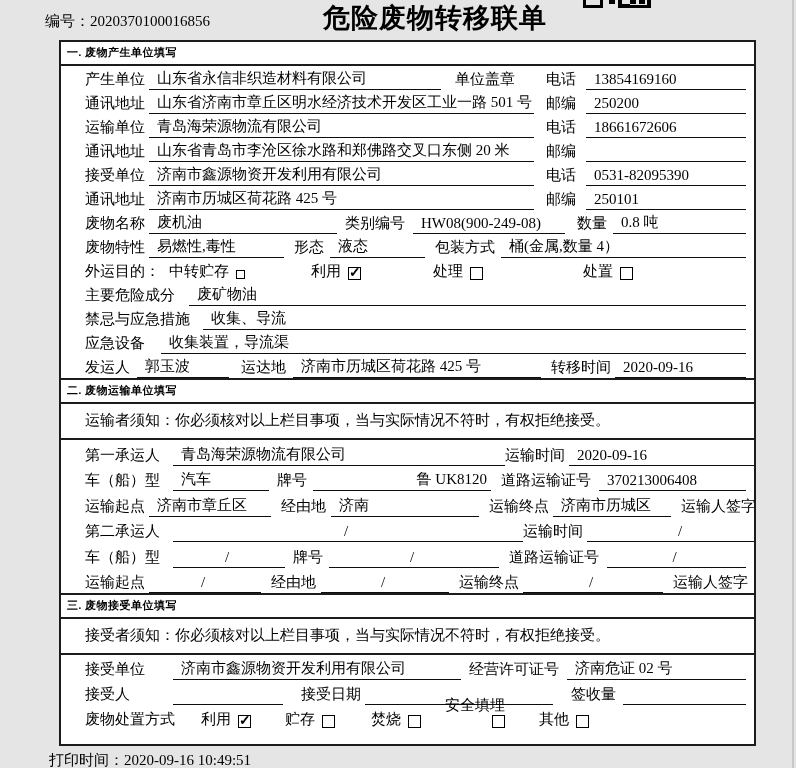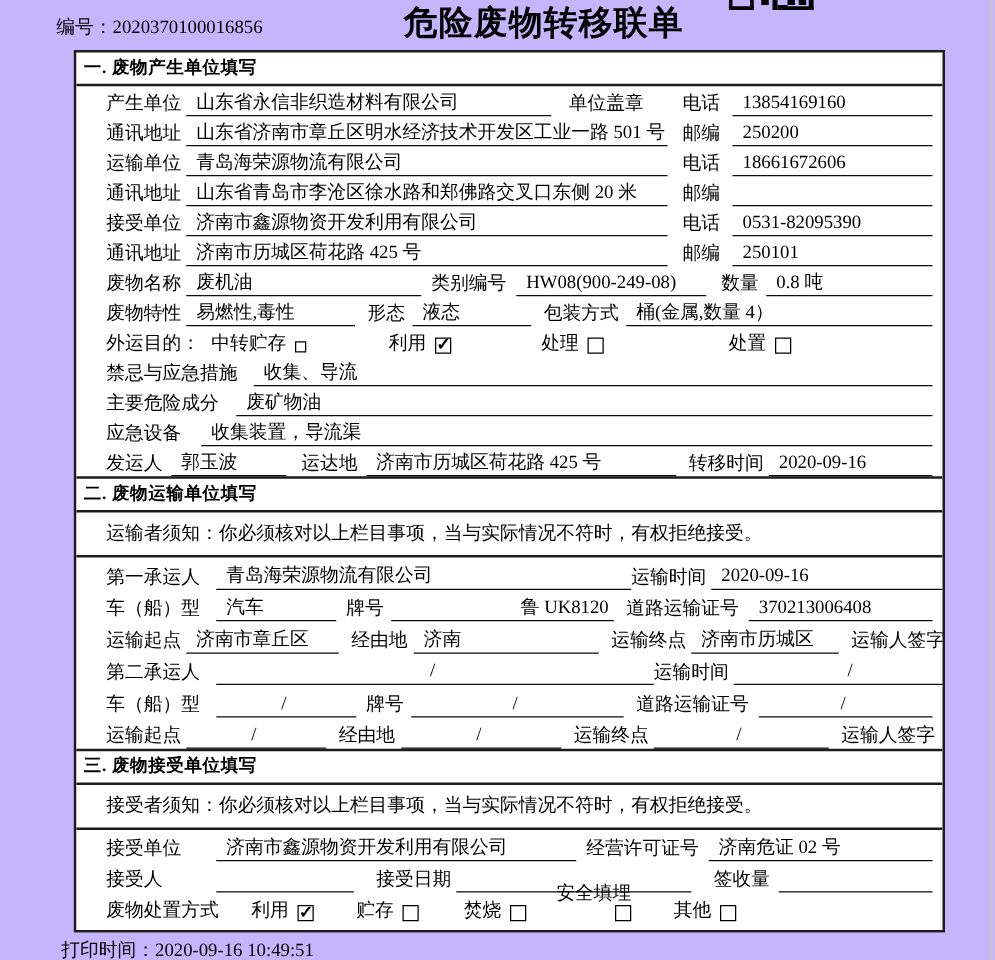--- a/index.html
+++ b/index.html
@@ -1,27 +1,27 @@
 <!DOCTYPE html>
 <html><head>
 <meta charset="utf-8">
 <style>
   * { margin:0; padding:0; box-sizing:border-box; }
   html,body { background:#fff; }
   body { font-family:"Liberation Serif","DejaVu Serif",serif; color:#000; }
-  #page { position:relative; width:796px; height:768px; background:#c4b5fd; overflow:hidden; }
+  #page { position:relative; width:796px; height:768px; background:#e5e5e5; overflow:hidden; }
 
   
   .doc-number { position:absolute; left:45px; top:12px; font-size:15px; white-space:nowrap; }
   .doc-title { position:absolute; left:435px; top:0px; transform:translateX(-50%); font-size:27px; font-weight:bold; letter-spacing:1px; white-space:nowrap; }
   .qr-frag { position:absolute; left:583px; top:0; width:68px; height:8px; }
 
   
   #form-table { position:absolute; left:59px; top:40px; width:697px; height:706px; border:2px solid #1c1c1c; overflow:hidden; background:#fff; }
-  .section-header { border-top:2px solid #1c1c1c; border-bottom:2px solid #1c1c1c; font-weight:bold; font-size:14px; padding:3px 0 4px 6px; letter-spacing:.5px; }
+  .section-header { border-top:2px solid #1c1c1c; border-bottom:2px solid #1c1c1c; font-weight:bold; font-size:11px; padding:3px 0 4px 6px; letter-spacing:.5px; }
   .section:first-child .section-header { border-top:none; }
   .note-row { font-size:15px; padding:7px 0 8px 24px; border-bottom:2px solid #1c1c1c; }
 
   .form-row { display:flex; align-items:flex-end; padding:0 8px 0 24px; height:24px; }
   .sec-2 .form-row { height:25.5px; }
   .sec-3 .form-row { height:25px; }
   .lbl { flex-shrink:0; white-space:nowrap; font-size:15px; padding-bottom:1px; }
   .u { border-bottom:1.5px solid #0d0d0d; white-space:nowrap; overflow:hidden; font-size:15px; padding:0 4px 1px 8px; flex-shrink:0; }
   .u.flex { flex:1 1 auto; min-width:0; }
   .u.center { text-align:center; padding-left:0; }
@@ -129,26 +129,26 @@
           <span class="cbg" style="margin-left: 72px;">
             <span>处理</span>
             <span class="cb"></span>
           </span>
           <span class="cbg" style="margin-left: 100px;">
             <span>处置</span>
             <span class="cb"></span>
           </span>
         </div>
         <div class="form-row">
+          <span class="lbl" style="width: 104px;">主要危险成分</span>
+          <span class="u flex"><span>废矿物油</span></span>
+        </div>
+        <div class="form-row">
           <span class="lbl" style="width: 118px;">禁忌与应急措施</span>
           <span class="u flex"><span>收集、导流</span></span>
-        </div>
-        <div class="form-row">
-          <span class="lbl" style="width: 104px;">主要危险成分</span>
-          <span class="u flex"><span>废矿物油</span></span>
         </div>
         <div class="form-row">
           <span class="lbl" style="width: 76px;">应急设备</span>
           <span class="u flex"><span>收集装置，导流渠</span></span>
         </div>
         <div class="form-row">
           <span class="lbl" style="width: 52px;">发运人</span>
           <span class="u" style="width: 92px;"><span>郭玉波</span></span>
           <span class="lbl" style="width: 52px; margin-left: 12px;">运达地</span>
           <span class="u" style="width: 248px;"><span>济南市历城区荷花路 425 号</span></span>

